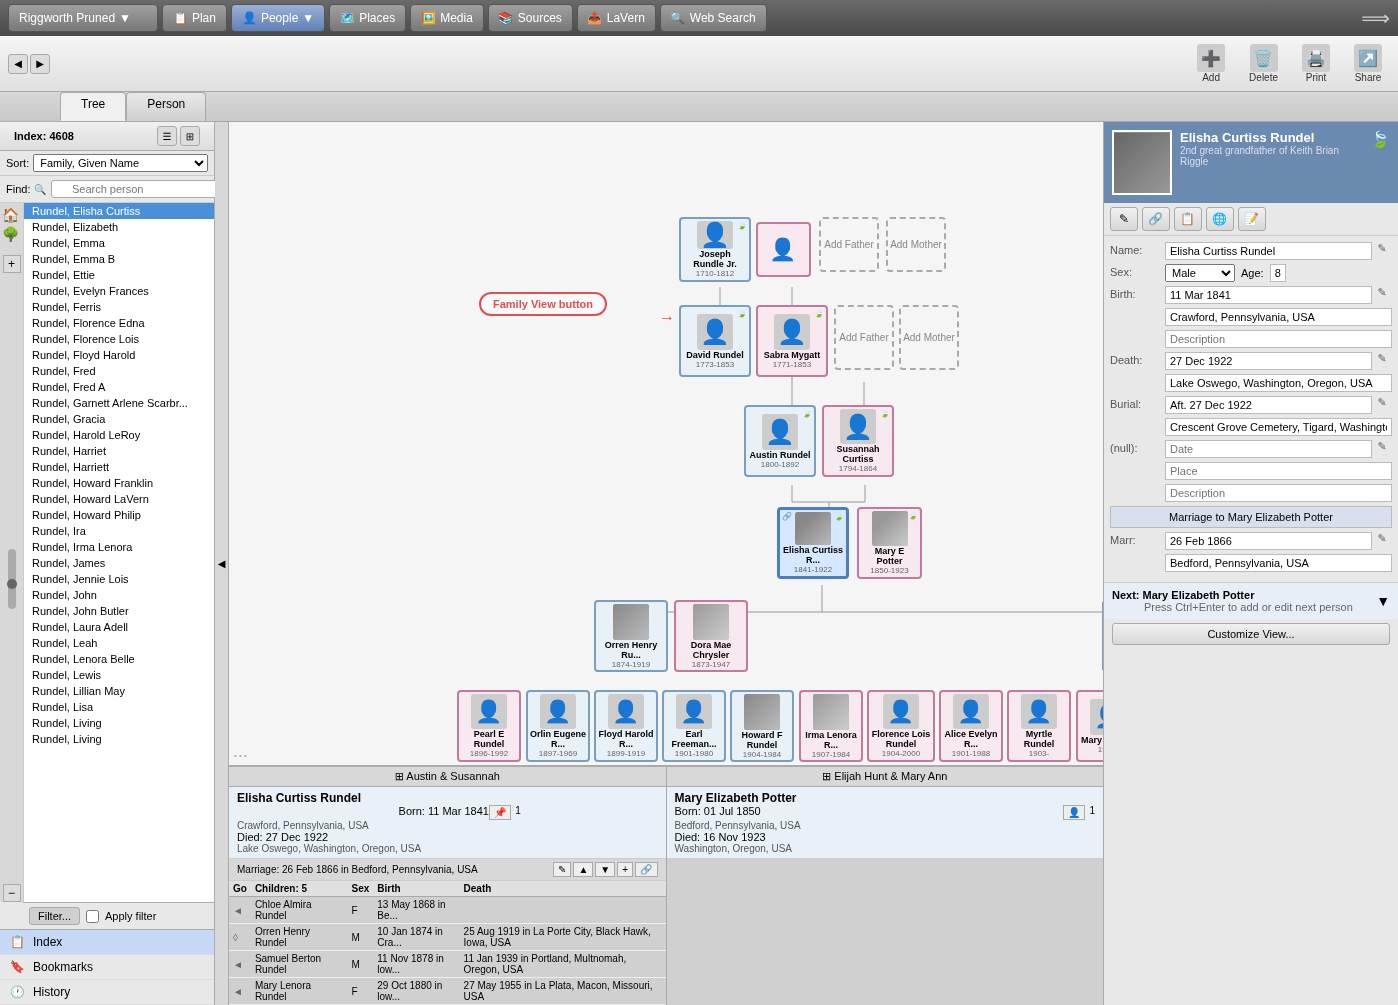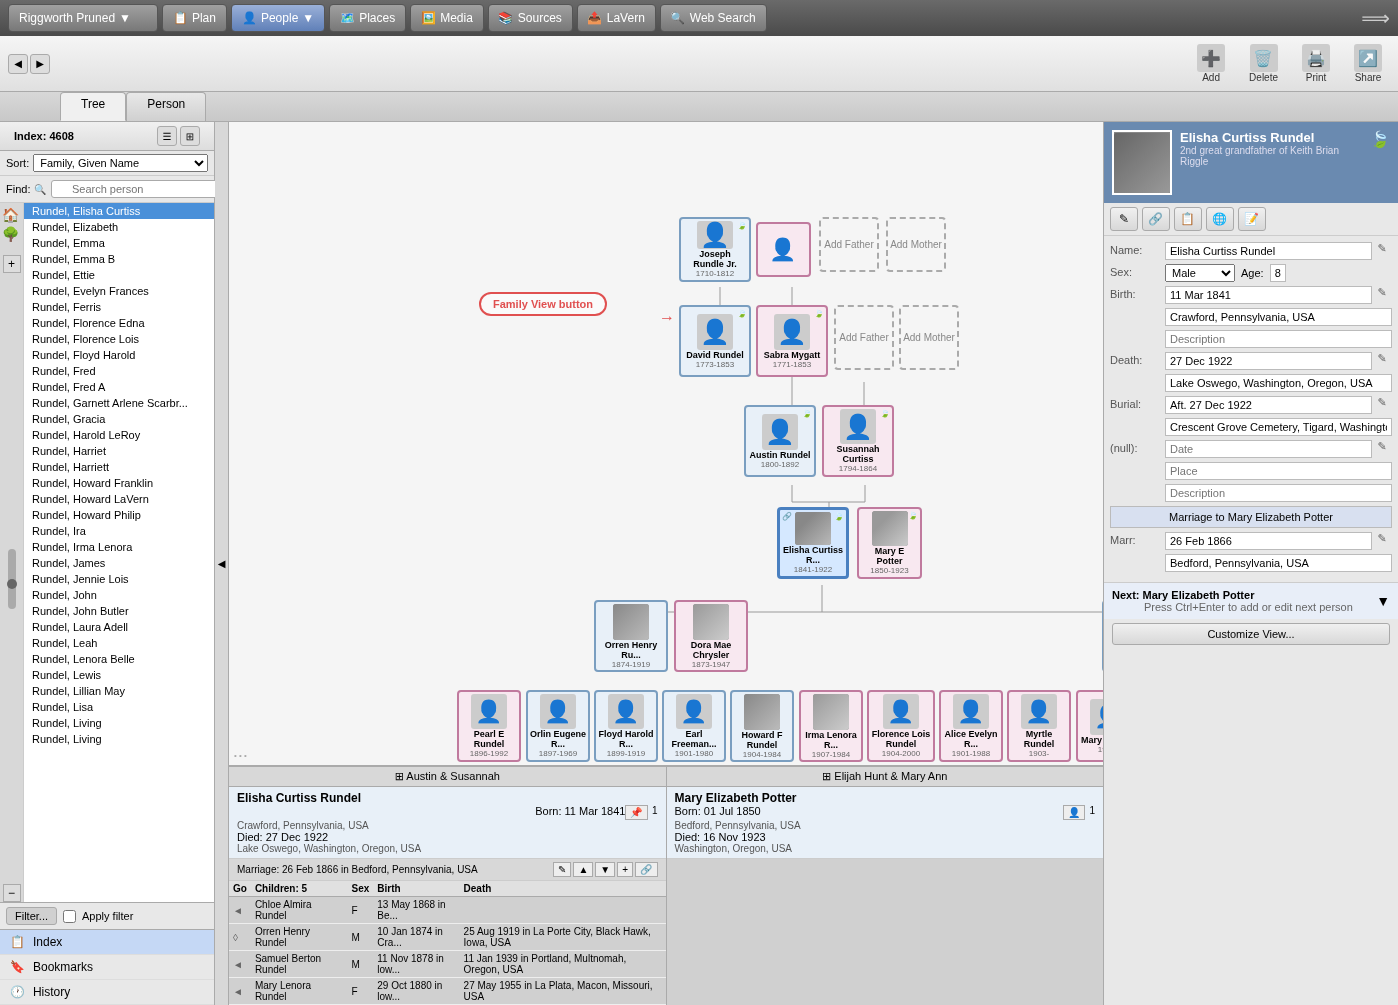--- a/index.html
+++ b/index.html
@@ -55,21 +55,21 @@
       padding: 4px 14px; background: linear-gradient(to bottom, #f0f0f0, #ddd); border-bottom: 1px solid #aaa;
     }
     #sort-row { padding: 3px 6px; border-bottom: 1px solid #ccc; display: flex; align-items: center; gap: 4px; }
     #find-row { padding: 3px 6px; border-bottom: 1px solid #ccc; display: flex; align-items: center; gap: 4px; }
     #find-row input { flex: 1; padding: 2px 4px; border: 1px solid #aaa; border-radius: 3px; font-size: 11px; }
     #person-list { flex: 1; overflow-y: auto; background: #fff; }
     .person-item { padding: 2px 8px; cursor: pointer; font-size: 11px; }
     .person-item.selected { background: #4a90d9; color: #fff; }
     #filter-row {
       padding: 4px 6px; border-top: 1px solid #aaa; background: #e8e8e8;
-      display: flex; align-items: center; gap: 6px;
+      display: flex; align-items: center; gap: 6px; margin-left: 23px;
     }
     .filter-btn { padding: 2px 8px; background: #d0d0d0; border: 1px solid #aaa; border-radius: 3px; font-size: 11px; cursor: pointer; }
     #bottom-nav { border-top: 1px solid #aaa; }
     .bottom-nav-item {
       display: flex; align-items: center; gap: 8px; padding: 5px 10px;
       border-bottom: 1px solid #ddd; cursor: pointer; font-size: 12px; background: #e8e8e8;
     }
     .bottom-nav-item.selected { background: #c5d8f5; }
 
     
@@ -537,21 +537,21 @@
 
     <div id="bottom-family-area">
 
       <div class="family-section">
         <div class="family-header">
           <span>⊞</span>
           <span>Austin &amp; Susannah</span>
         </div>
         <div class="family-person">
           <div class="fp-name">Elisha Curtiss Rundel</div>
-          <div style="display:flex; justify-content:flex-end;margin-left:25px;">
+          <div style="display:flex; justify-content:center;margin-left:25px;">
             <div>
               <span>Born:</span>
               <span>11 Mar 1841</span>
             </div>
             <div style="display:flex; gap:4px;">
               <button style="padding:1px 4px; font-size:10px; cursor:pointer; border:1px solid #aaa; background:#eee;">📌</button>
               <span style="font-size:10px;">1</span>
             </div>
           </div>
           <div class="fp-detail">Crawford, Pennsylvania, USA</div>

